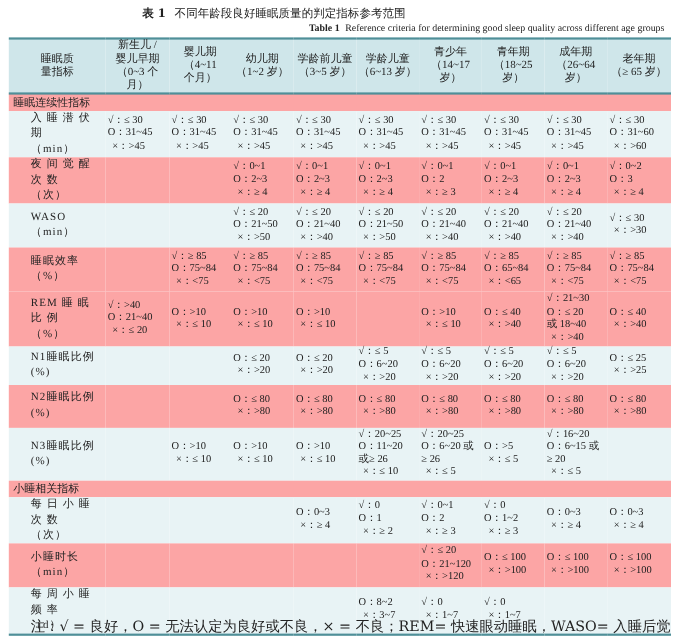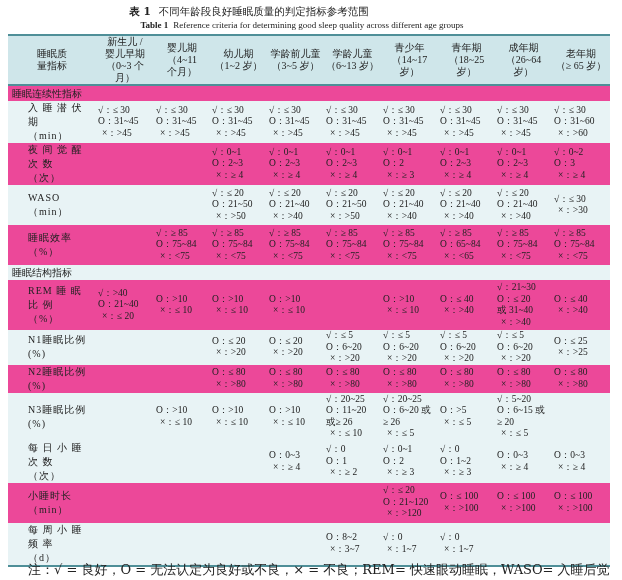--- a/index.html
+++ b/index.html
@@ -8,40 +8,40 @@
     font-family: "DejaVu Serif", "Liberation Serif", serif;
     color: #222;
   }
   .title-cn {
     position: absolute; left: 0; width: 498px; top: 5px;
     text-align: center; font-size: 10.5px; color: #222;
   }
   .title-cn b { font-weight: bold; margin-right: 8px; }
   .title-en {
     position: absolute; left: 0; width: 604px; top: 20px;
-    text-align: center; font-size: 9px; color: #222;
+    text-align: right; font-size: 9px; color: #222;
     font-family: "Liberation Serif", serif;
   }
   .title-en b { font-weight: bold; margin-right: 5px; }
 
   table.t {
     position: absolute; left: 8px; top: 34px; width: 602px;
     border-collapse: collapse; table-layout: fixed;
     font-family: "Liberation Serif", "DejaVu Serif", serif;
     font-size: 9.5px; line-height: 11.5px;
   }
   table.t thead th {
     background: #cfe6ea; font-weight: normal; color: #222;
     text-align: center; vertical-align: middle;
     border-top: 2px solid #4f8f98; border-bottom: 2px solid #4f8f98;
     height: 37px; padding: 0 1px; font-size: 10px; line-height: 12px;
   }
   table.t td { vertical-align: middle; padding: 0 0 0 2px; }
   tr.stripe td { background: #e8f3f5; }
-  tr.plain td { background: #ec4899; }
+  tr.plain td { background: #fca5a5; }
   tr.section td {
     font-size: 10px; padding-left: 4px; height: 15px; line-height: 13px;
   }
   td.label {
     padding-left: 20px !important; font-size: 10px; line-height: 14px;
     letter-spacing: 1px;
   }
   td.cell { white-space: nowrap; }
   .ln { display: block; }
   .ln.x { padding-left: 4px; }
@@ -266,23 +266,20 @@
           <span class="ln">√：≥ 85</span>
           <span class="ln">O：75~84</span>
           <span class="ln x">×：&lt;75</span>
         </td>
         <td class="cell">
           <span class="ln">√：≥ 85</span>
           <span class="ln">O：75~84</span>
           <span class="ln x">×：&lt;75</span>
         </td>
       </tr>
-      <tr class="section stripe">
-        <td colspan="10">睡眠结构指标</td>
-      </tr>
       <tr class="plain" style="height: 50px;">
         <td class="label" style="white-space: pre-line;">REM 睡 眠 比 例
 （%）</td>
         <td class="cell">
           <span class="ln">√：&gt;40</span>
           <span class="ln">O：21~40</span>
           <span class="ln x">×：≤ 20</span>
         </td>
         <td class="cell">
           <span class="ln">O：&gt;10</span>
@@ -301,21 +298,21 @@
           <span class="ln">O：&gt;10</span>
           <span class="ln x">×：≤ 10</span>
         </td>
         <td class="cell">
           <span class="ln">O：≤ 40</span>
           <span class="ln x">×：&gt;40</span>
         </td>
         <td class="cell">
           <span class="ln">√：21~30</span>
           <span class="ln">O：≤ 20</span>
-          <span class="ln">或 31~40</span>
+          <span class="ln">或 18~40</span>
           <span class="ln x">×：&gt;40</span>
         </td>
         <td class="cell">
           <span class="ln">O：≤ 40</span>
           <span class="ln x">×：&gt;40</span>
         </td>
       </tr>
       <tr class="stripe" style="height: 28px;">
         <td class="label" style="white-space: pre-line;">N1睡眠比例(%)</td>
         <td class="cell"></td>
@@ -346,21 +343,21 @@
         <td class="cell">
           <span class="ln">√：≤ 5</span>
           <span class="ln">O：6~20</span>
           <span class="ln x">×：&gt;20</span>
         </td>
         <td class="cell">
           <span class="ln">O：≤ 25</span>
           <span class="ln x">×：&gt;25</span>
         </td>
       </tr>
-      <tr class="plain" style="height: 28px; font-family: Liberation Serif, serif;">
+      <tr class="plain" style="height: 39px; font-family: Liberation Serif, serif;">
         <td class="label" style="white-space: pre-line;">N2睡眠比例(%)</td>
         <td class="cell"></td>
         <td class="cell"></td>
         <td class="cell">
           <span class="ln">O：≤ 80</span>
           <span class="ln x">×：&gt;80</span>
         </td>
         <td class="cell">
           <span class="ln">O：≤ 80</span>
           <span class="ln x">×：&gt;80</span>
@@ -411,26 +408,29 @@
           <span class="ln">√：20~25</span>
           <span class="ln">O：6~20 或</span>
           <span class="ln">≥ 26</span>
           <span class="ln x">×：≤ 5</span>
         </td>
         <td class="cell">
           <span class="ln">O：&gt;5</span>
           <span class="ln x">×：≤ 5</span>
         </td>
         <td class="cell">
-          <span class="ln">√：5~20</span>
+          <span class="ln">√：16~20</span>
           <span class="ln">O：6~15 或</span>
           <span class="ln">≥ 20</span>
           <span class="ln x">×：≤ 5</span>
         </td>
         <td class="cell"></td>
+      </tr>
+      <tr class="section plain">
+        <td colspan="10">小睡相关指标</td>
       </tr>
       <tr class="stripe" style="height: 40px;">
         <td class="label" style="white-space: pre-line;">每 日 小 睡 次 数
 （次）</td>
         <td class="cell"></td>
         <td class="cell"></td>
         <td class="cell"></td>
         <td class="cell">
           <span class="ln">O：0~3</span>
           <span class="ln x">×：≥ 4</span>

